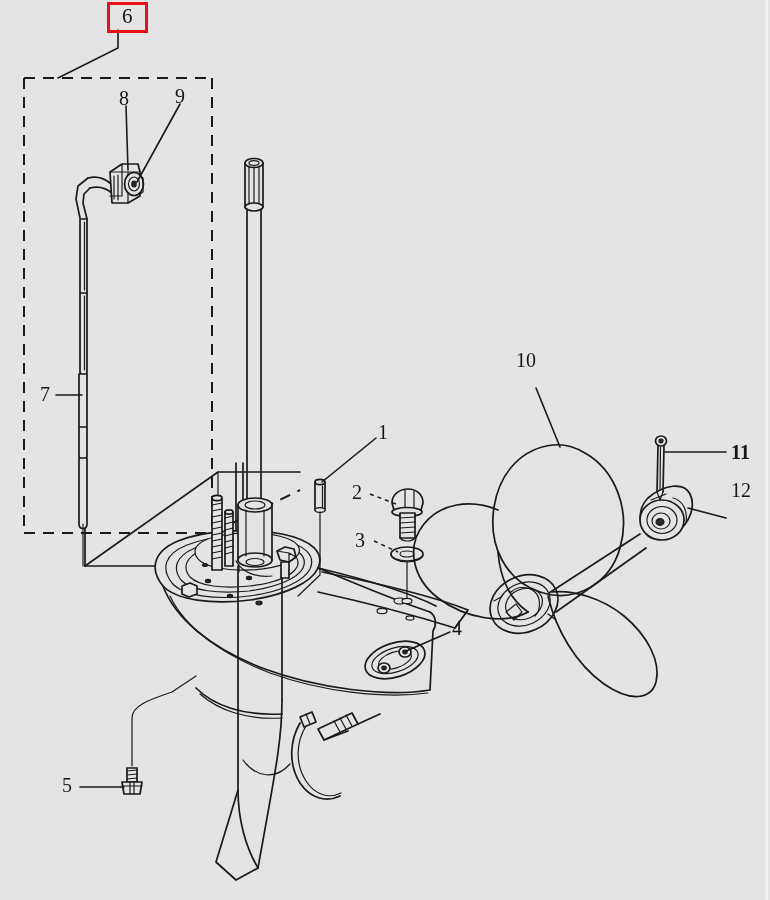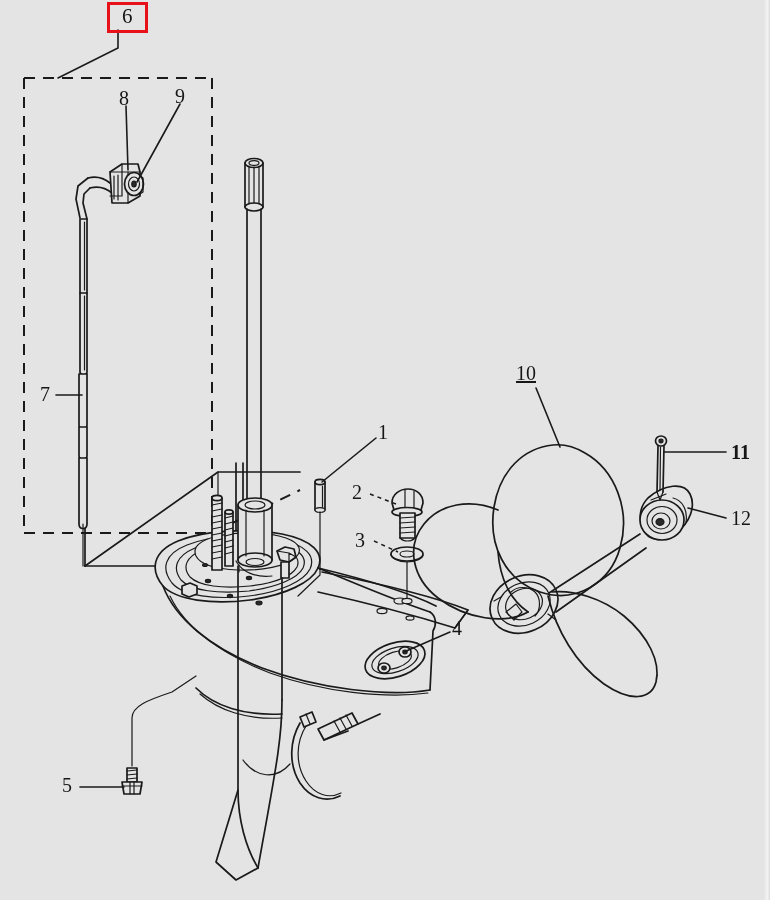--- a/index.html
+++ b/index.html
@@ -342,19 +342,19 @@
 
   <span class="callout-label boxed" style="left:107px; top:2px;">6</span>
   <span class="callout-label" style="left:119px; top:88px;">8</span>
   <span class="callout-label" style="left:175px; top:86px;">9</span>
   <span class="callout-label" style="left:40px;  top:384px;">7</span>
   <span class="callout-label" style="left:378px; top:422px;">1</span>
   <span class="callout-label" style="left:352px; top:482px;">2</span>
   <span class="callout-label" style="left:355px; top:530px;">3</span>
   <span class="callout-label" style="left:452px; top:618px;">4</span>
   <span class="callout-label" style="left:62px;  top:775px;">5</span>
-  <span class="callout-label" style="left:516px; top:363px;text-decoration:underline;">10</span>
+  <span class="callout-label" style="left:516px; top:350px;">10</span>
   <span class="callout-label" style="left:731px; top:442px;font-weight:bold;">11</span>
-  <span class="callout-label" style="left:731px; top:508px;">12</span>
+  <span class="callout-label" style="left:731px; top:480px;">12</span>
 
   <div class="right-edge-shade"></div>
 
 </div>
 
 </body></html>

